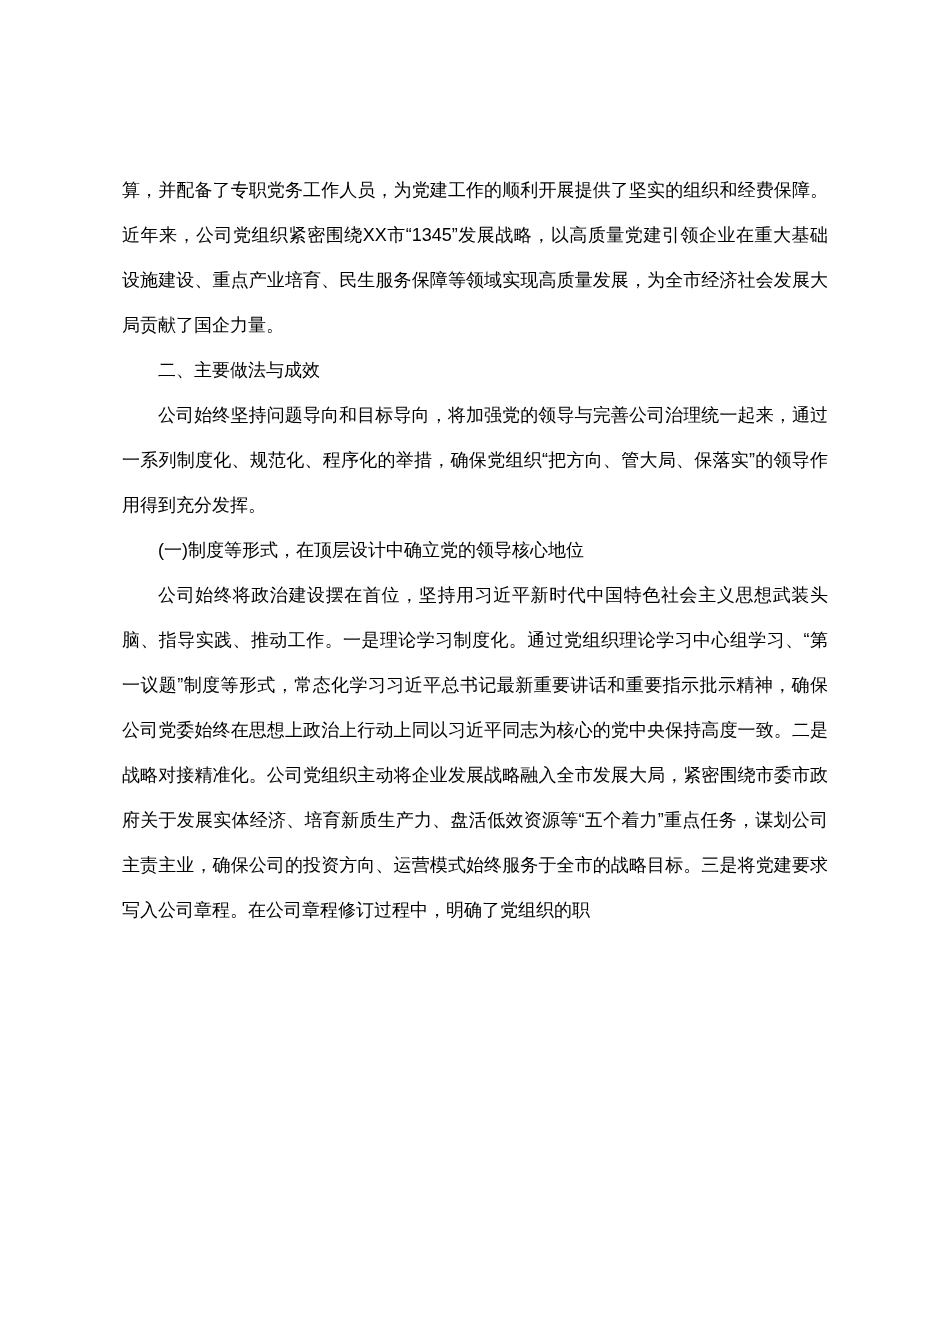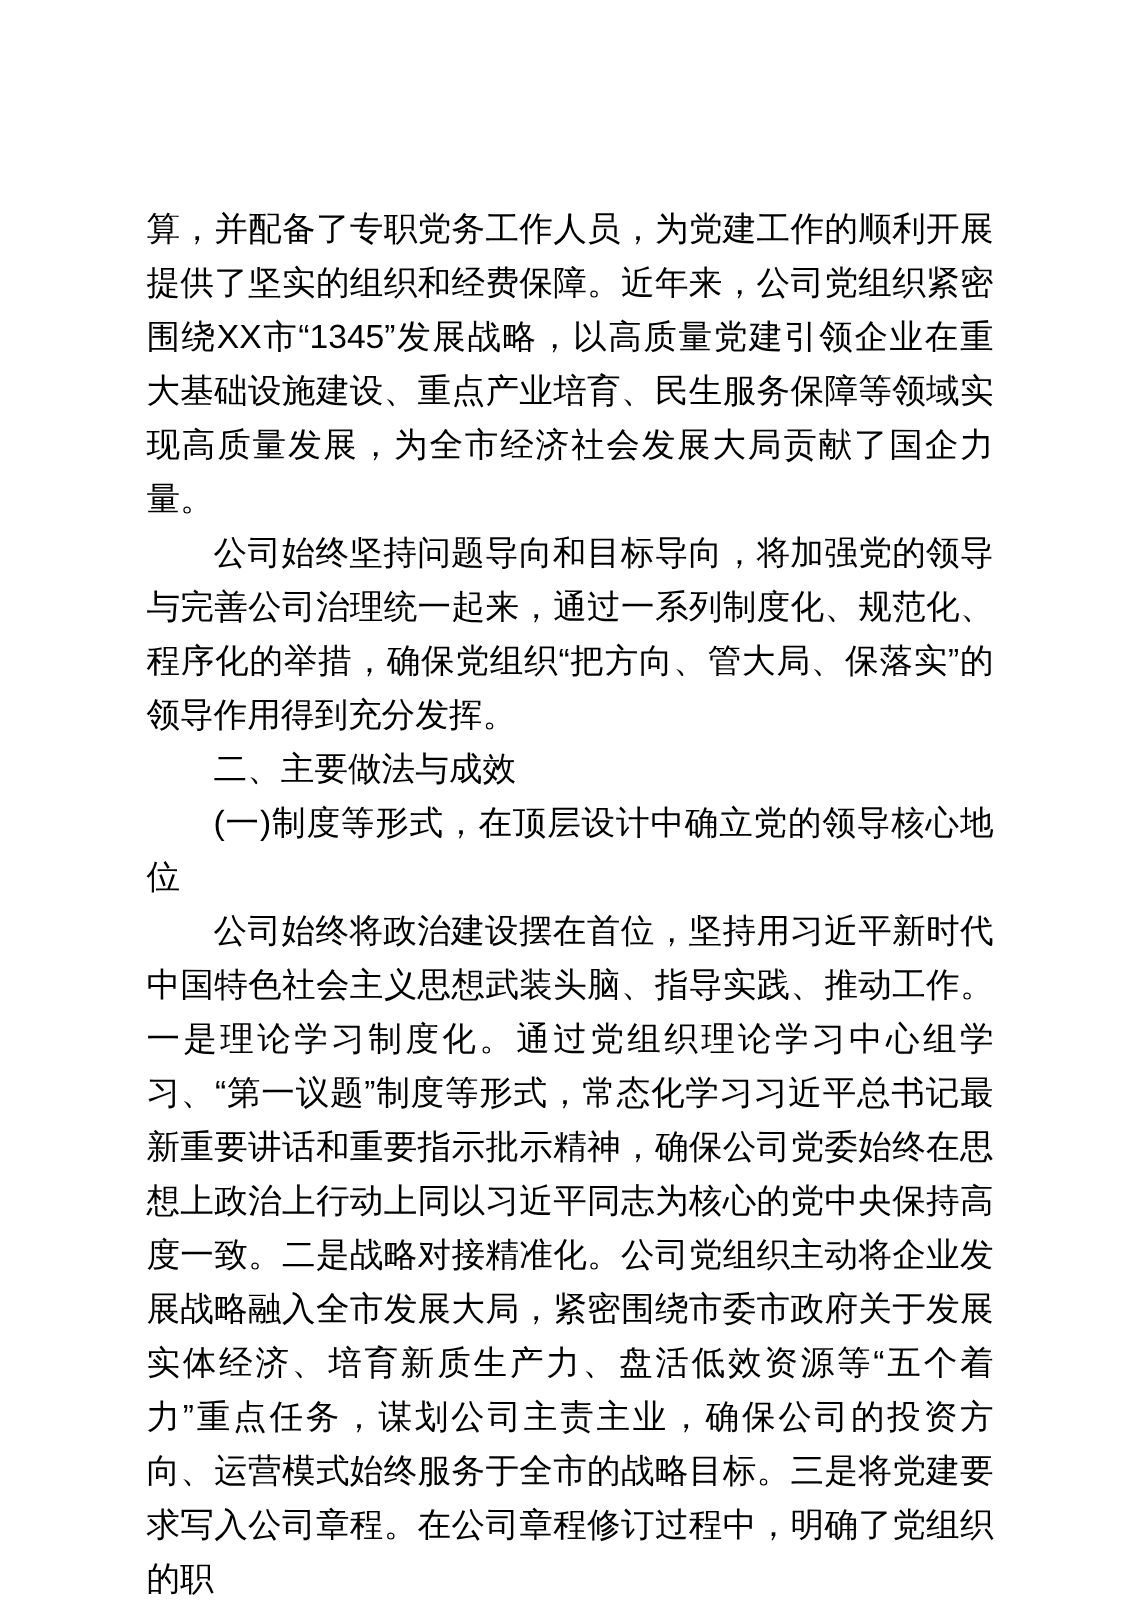--- a/index.html
+++ b/index.html
@@ -14,37 +14,37 @@
     background: #ffffff;
     overflow: hidden;
     font-family: "Liberation Sans", sans-serif;
   }
   .doc-body {
     position: absolute;
     left: 122px;
     top: 168px;
     width: 706px;
     color: #000000;
-    font-size: 28px;
+    font-size: 18px;
     line-height: 45px;
     text-align: justify;
     letter-spacing: 0;
   }
   .doc-body p {
     margin: 0;
     padding: 0;
   }
   .doc-body p.indent {
     text-indent: 2em;
   }
 </style>
 </head>
 <body>
 
 <div class="page">
   <div class="doc-body">
     <p>算，并配备了专职党务工作人员，为党建工作的顺利开展提供了坚实的组织和经费保障。近年来，公司党组织紧密围绕XX市“1345”发展战略，以高质量党建引领企业在重大基础设施建设、重点产业培育、民生服务保障等领域实现高质量发展，为全市经济社会发展大局贡献了国企力量。</p>
+    <p class="indent">二、主要做法与成效</p>
     <p class="indent">公司始终坚持问题导向和目标导向，将加强党的领导与完善公司治理统一起来，通过一系列制度化、规范化、程序化的举措，确保党组织“把方向、管大局、保落实”的领导作用得到充分发挥。</p>
-    <p class="indent">二、主要做法与成效</p>
     <p class="indent">(一)制度等形式，在顶层设计中确立党的领导核心地位</p>
     <p class="indent">公司始终将政治建设摆在首位，坚持用习近平新时代中国特色社会主义思想武装头脑、指导实践、推动工作。一是理论学习制度化。通过党组织理论学习中心组学习、“第一议题”制度等形式，常态化学习习近平总书记最新重要讲话和重要指示批示精神，确保公司党委始终在思想上政治上行动上同以习近平同志为核心的党中央保持高度一致。二是战略对接精准化。公司党组织主动将企业发展战略融入全市发展大局，紧密围绕市委市政府关于发展实体经济、培育新质生产力、盘活低效资源等“五个着力”重点任务，谋划公司主责主业，确保公司的投资方向、运营模式始终服务于全市的战略目标。三是将党建要求写入公司章程。在公司章程修订过程中，明确了党组织的职</p>
   </div>
 </div>
 
 </body></html>

